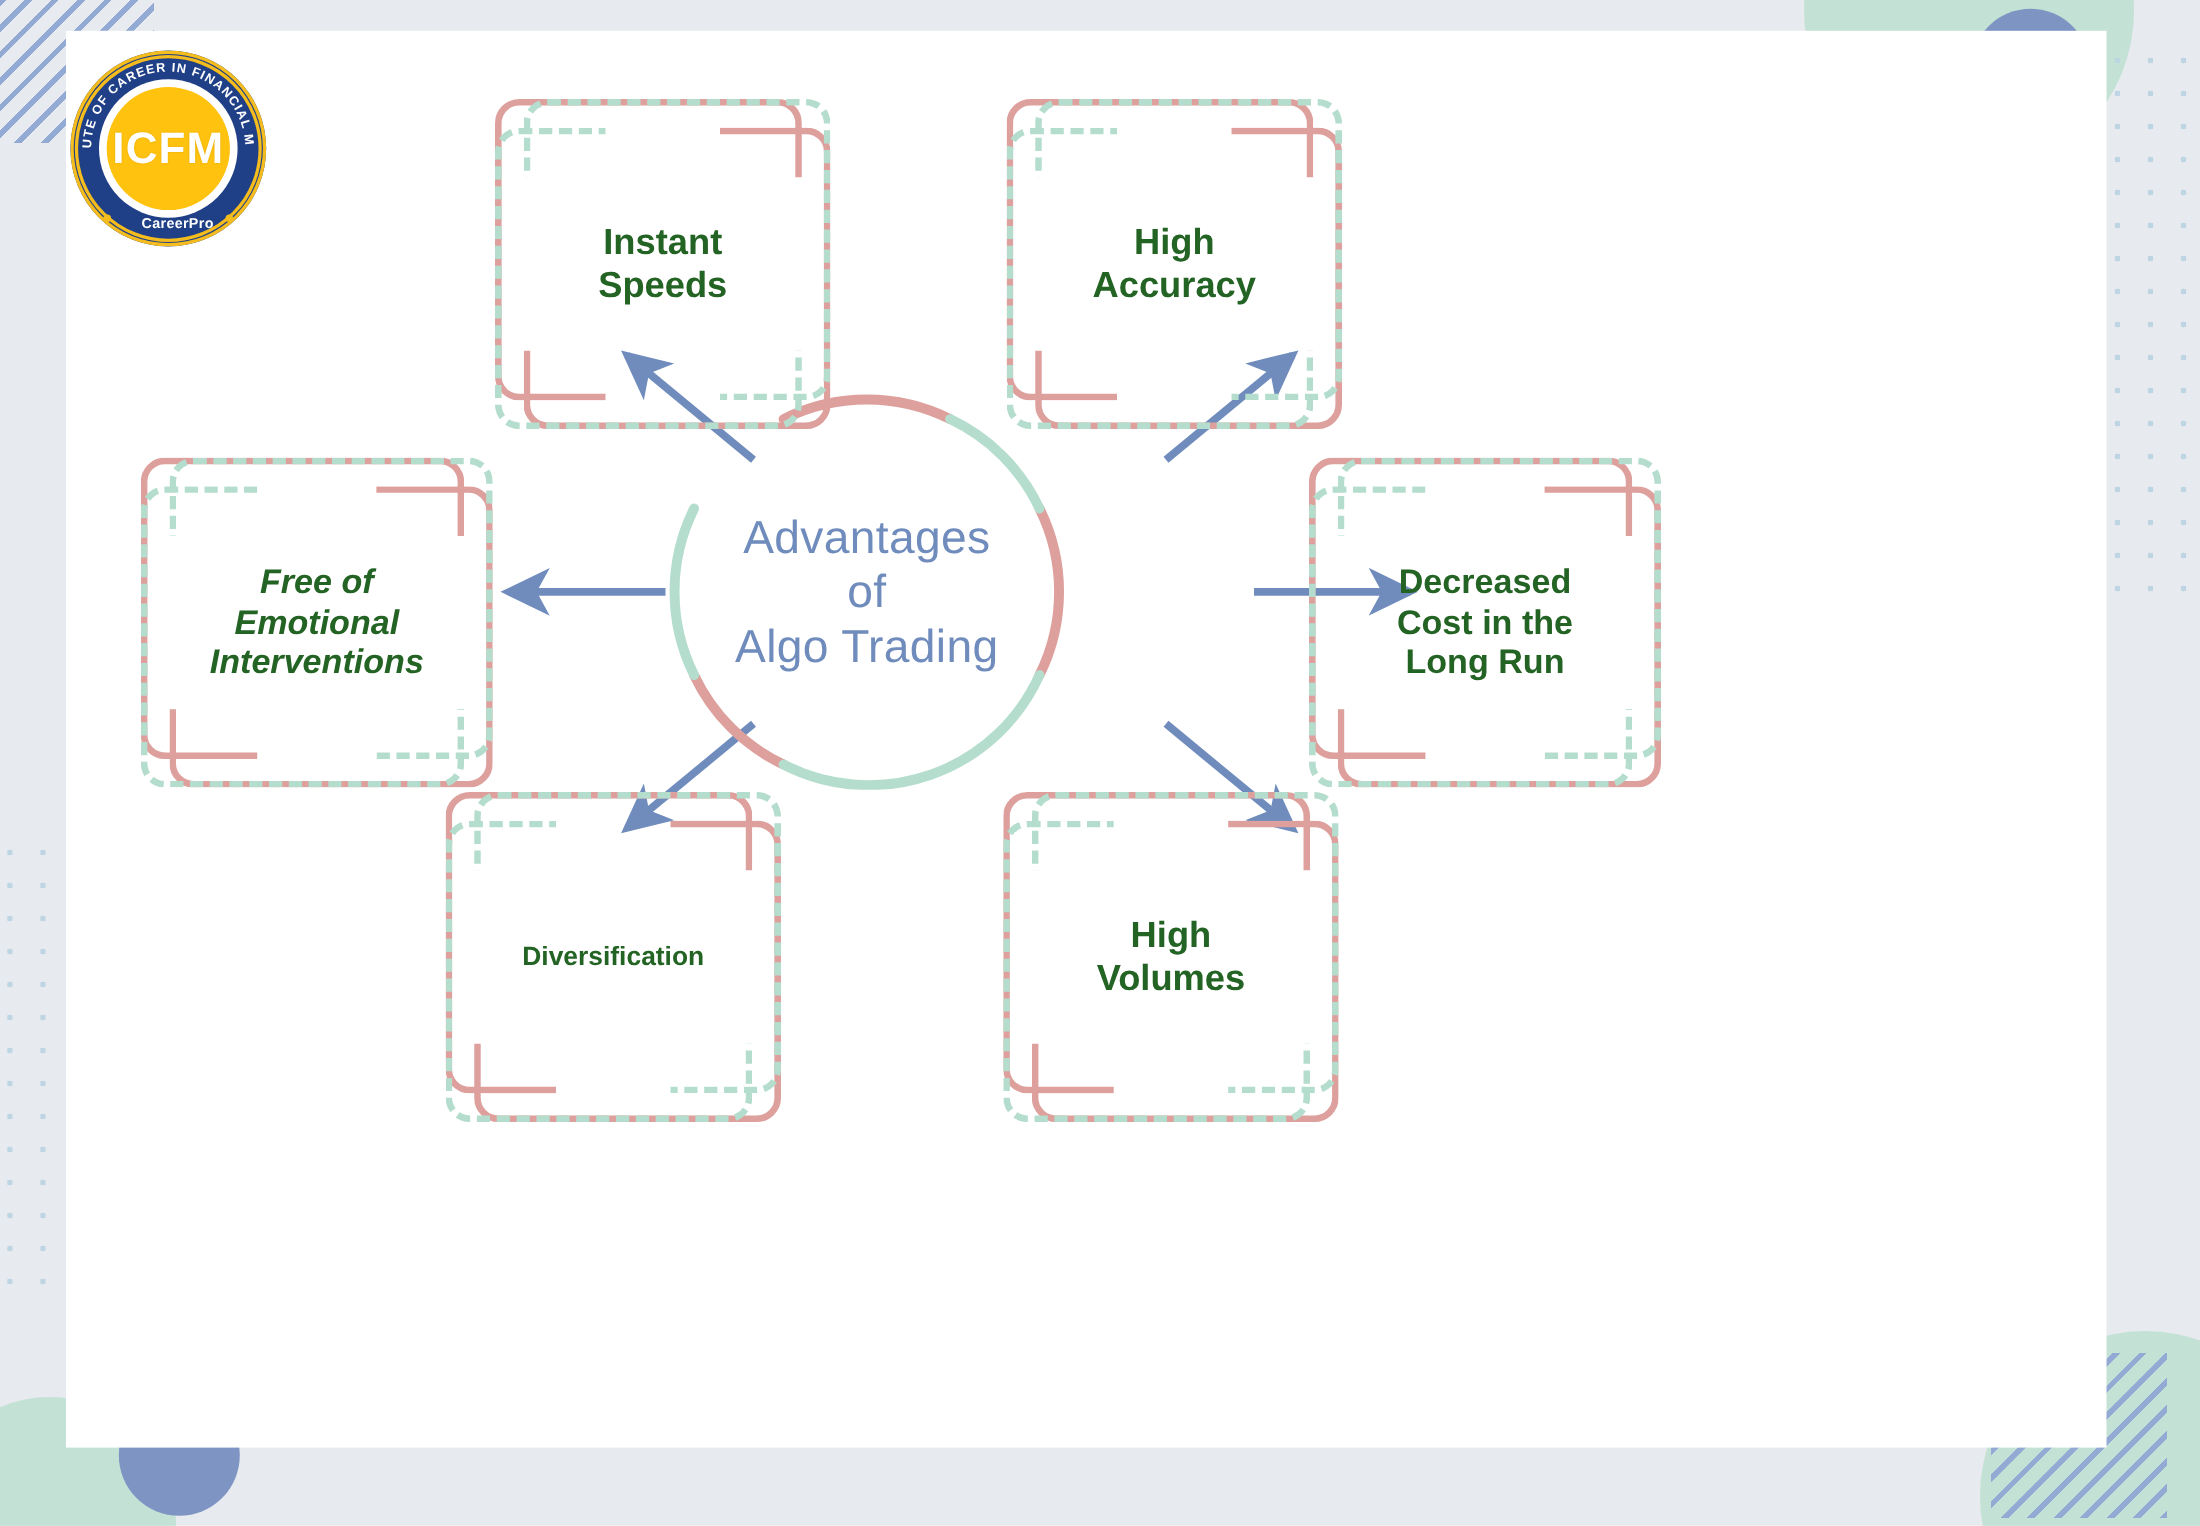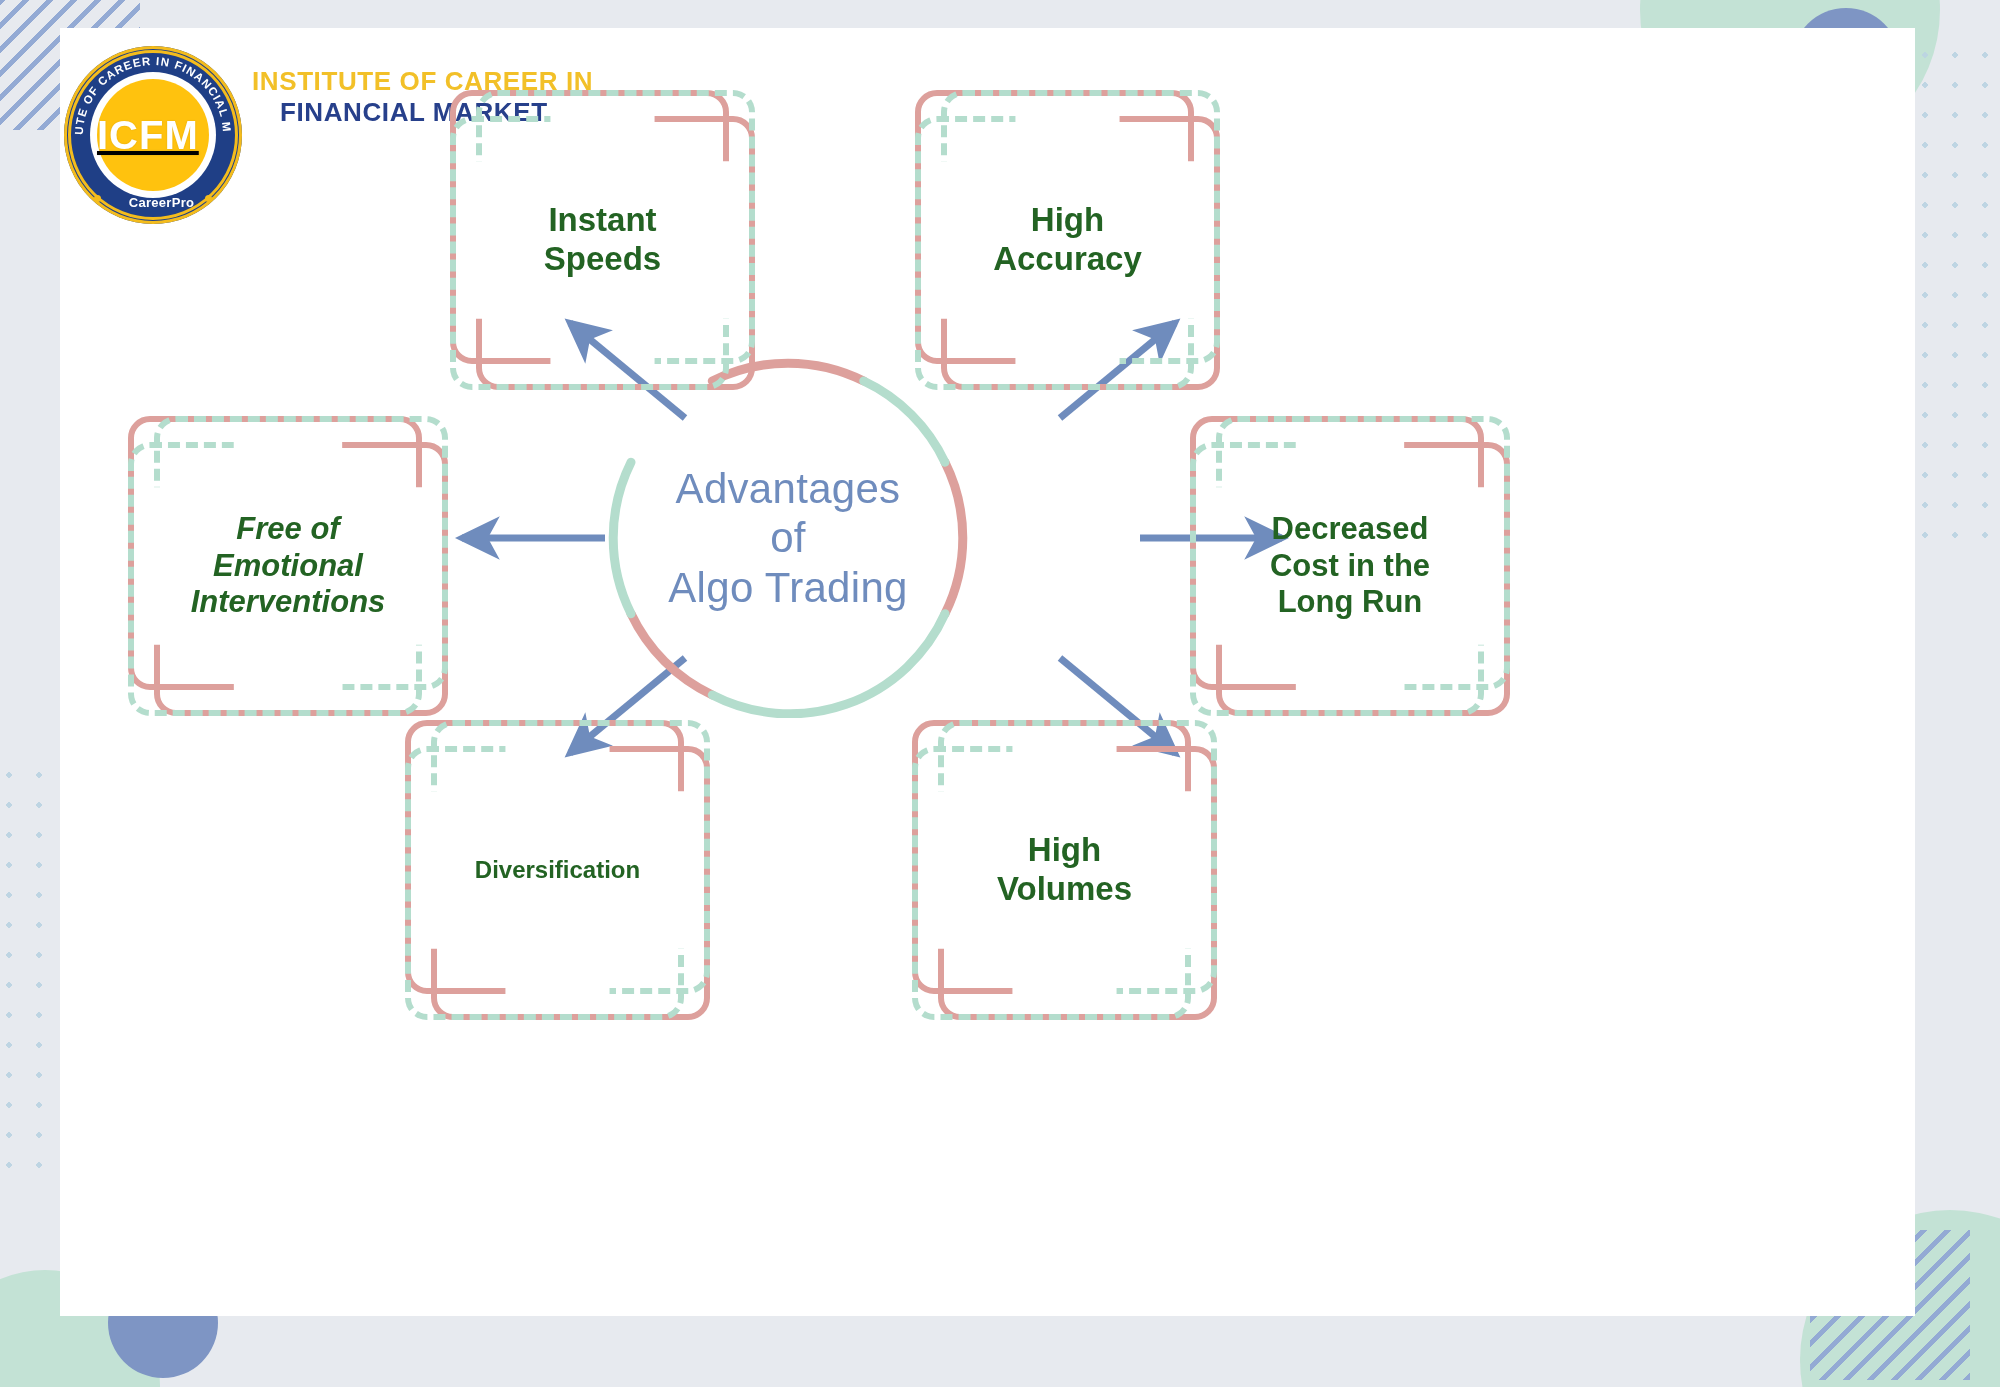--- a/index.html
+++ b/index.html
@@ -77,21 +77,21 @@
     position: absolute; inset: 4px; border-radius: 50%;
     border: 3px solid #f4bc1c;
   }
   .seal-inner {
     position: absolute; inset: 26px; border-radius: 50%;
     background: #ffffff;
   }
   .seal-core {
     position: absolute; inset: 33px; border-radius: 50%;
     background: #ffc20e;
-    display: flex; align-items: center;  text-decoration: underline;
+    display: flex; align-items: center; justify-content: center;
   }
   .seal-core-txt {
     font-weight: 800; font-size: 40px; color: #ffffff;
     letter-spacing: 1px; line-height: 1;
     text-shadow: 0 0 2px rgba(0,0,0,.12);
   }
   .seal-arc-txt {
     position: absolute; inset: 0;
     font-size: 10.5px; font-weight: 700; fill: #ffffff;
     letter-spacing: .6px;
@@ -221,24 +221,20 @@
         </text>
       </svg>
       <div class="seal-inner"></div>
       <div class="seal-core">
         <span class="seal-core-txt">ICFM</span>
       </div>
       <div class="seal-dot l"></div>
       <div class="seal-dot r"></div>
       <div class="seal-sub">CareerPro</div>
     </div>
-    <div id="brand-text">
-      <div id="brand-line1">INSTITUTE OF CAREER IN</div>
-      <div id="brand-line2">FINANCIAL MARKET</div>
-    </div>
   </div>
 
   <svg id="arrows" viewBox="0 0 1855 1288">
     <defs>
       <marker id="ah" markerWidth="7" markerHeight="7" refX="5.4" refY="3.5" orient="auto" markerUnits="strokeWidth">
         <path d="M0,0.4 L6.4,3.5 L0,6.6 L1.7,3.5 Z" fill="#6f8cbd"></path>
       </marker>
     </defs>
     <g stroke="#6f8cbd" stroke-width="7" fill="none" marker-end="url(#ah)">
       <line x1="625" y1="390" x2="510" y2="295"></line>

